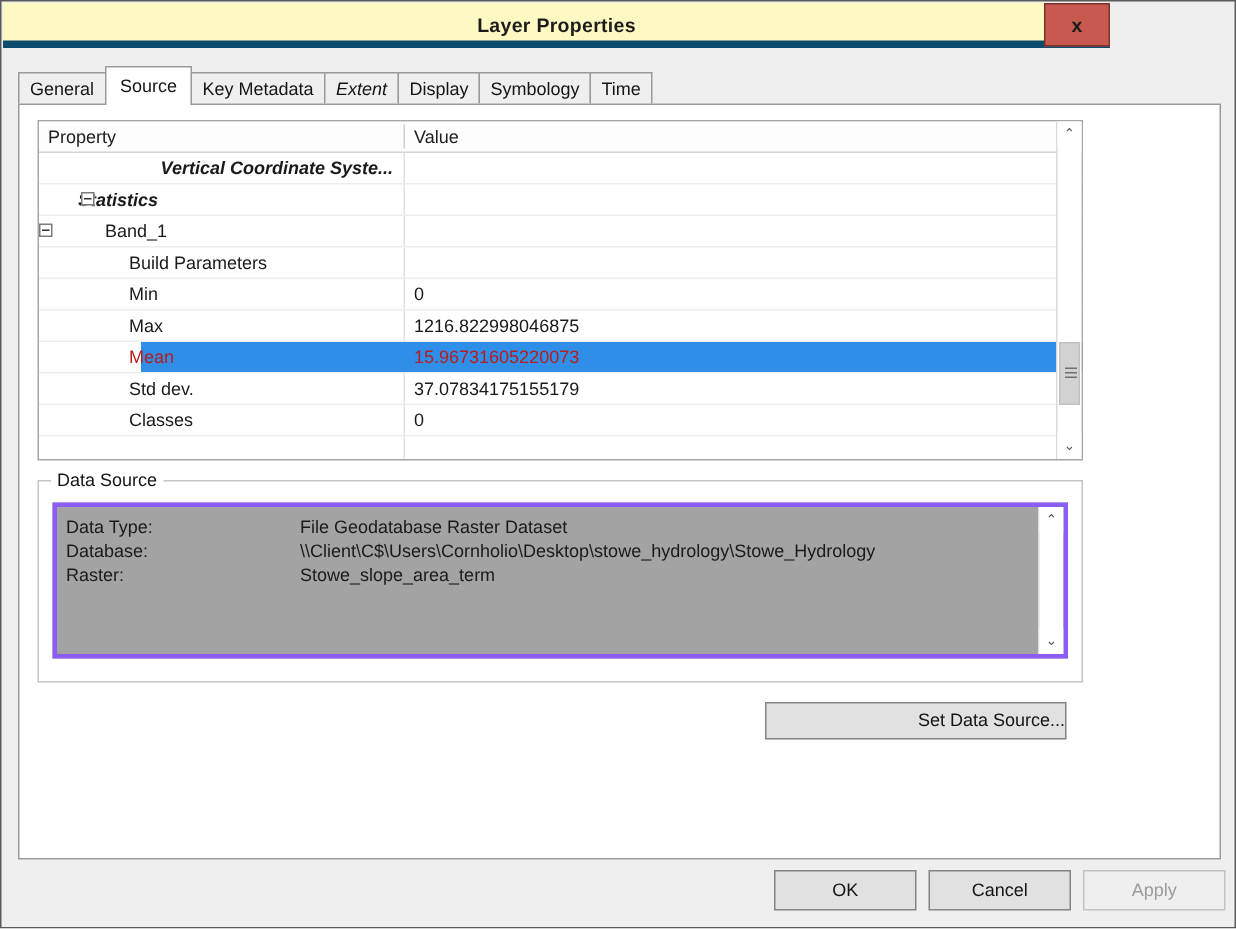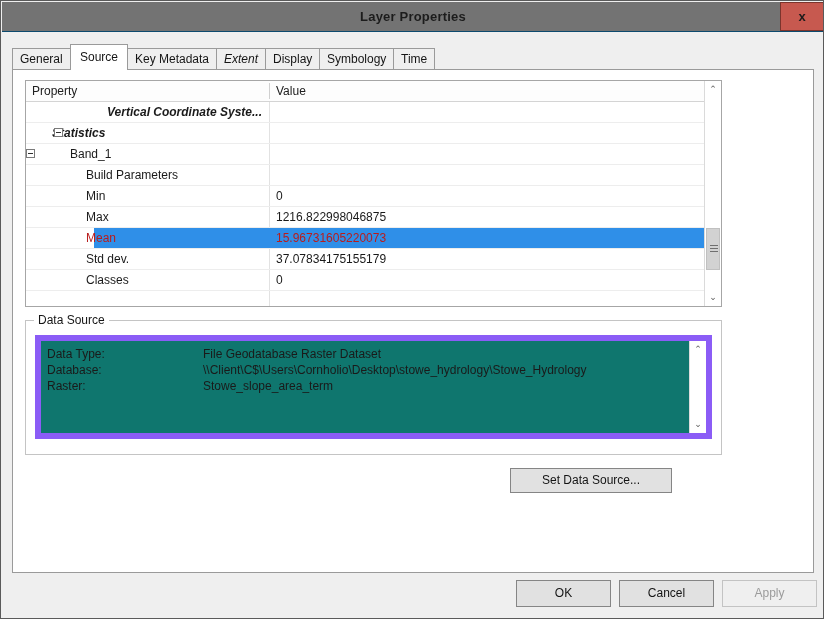--- a/index.html
+++ b/index.html
@@ -22,24 +22,24 @@
     box-sizing: border-box;
     background: #efefef;
     border: 1px solid #5a5a5a;
     overflow: hidden;
   }
 
   
   .titlebar {
     position: absolute;
     left: 1px; top: 1px;
-    width: 822px;
+    width: 738px;
     height: 30px;
-    background: #737373;
-    border-bottom: 1px solid #0c4a6e;
+    background: #fef9c3;
+    border-bottom: 5px solid #0c4a6e;
     box-sizing: border-box;
   }
   .title-text {
     position: absolute;
     left: 0; right: 0; top: 0;
     line-height: 30px;
     text-align: center;
     font-size: 13px;
     font-weight: bold;
     color: #1c1c1c;
@@ -297,22 +297,22 @@
     font-size: 12px;
     color: #151515;
     white-space: nowrap;
   }
   .ds-textbox {
     position: absolute;
     left: 9px;
     top: 14px;
     right: 9px;
     height: 104px;
-    border: 6px solid #8b5cf6;
-    background: #0f766e;
+    border: 3px solid #8b5cf6;
+    background: #a3a3a3;
     box-sizing: border-box;
     overflow: hidden;
   }
   .ds-content {
     position: absolute;
     left: 0; top: 0;
     right: 18px; bottom: 0;
     padding: 5px 0 0 6px;
     box-sizing: border-box;
   }
@@ -363,23 +363,24 @@
     color: #9b9b9b;
     border-color: #c3c3c3;
     background: #efefef;
     cursor: default;
   }
 
   .set-ds-btn {
     position: absolute;
     left: 497px;
     top: 398px;
-    width: 162px;
+    width: 201px;
     height: 25px;
     line-height: 23px;
+    text-align: right;
   }
 
   
   .footer-btn {
     position: absolute;
     width: 95px;
     height: 27px;
     line-height: 25px;
     top: 579px;
   }

